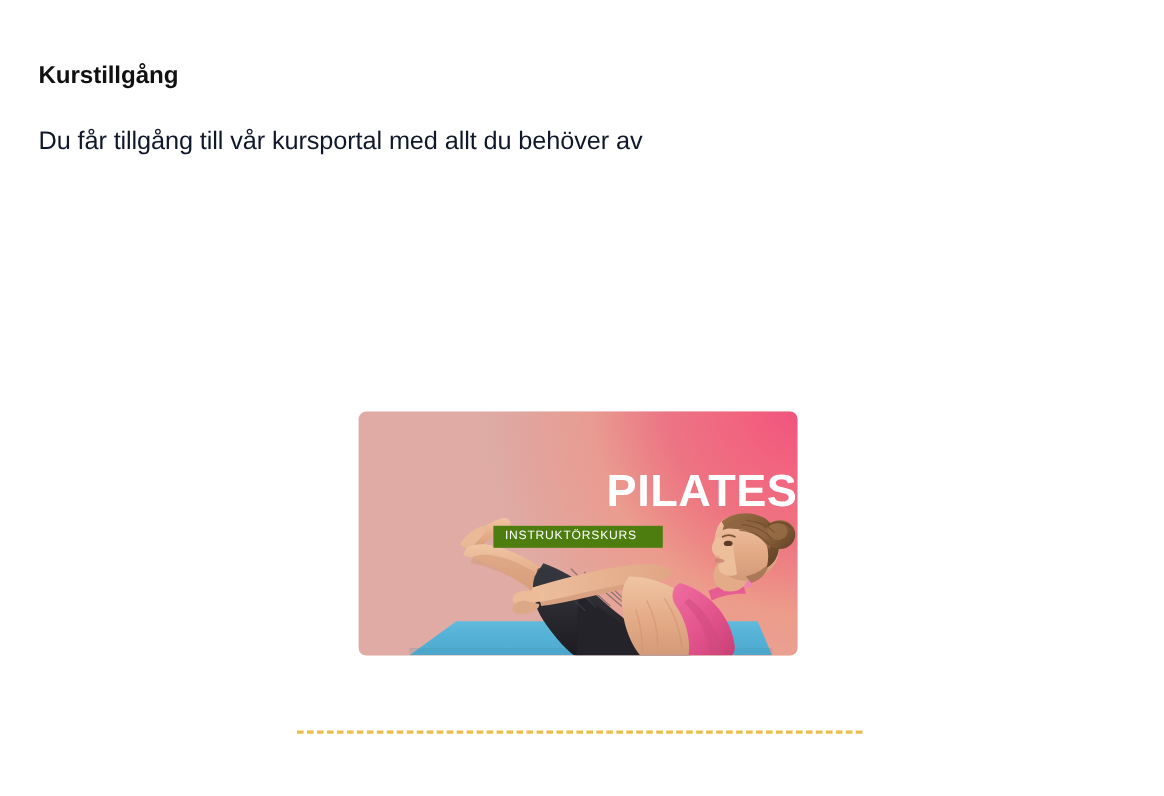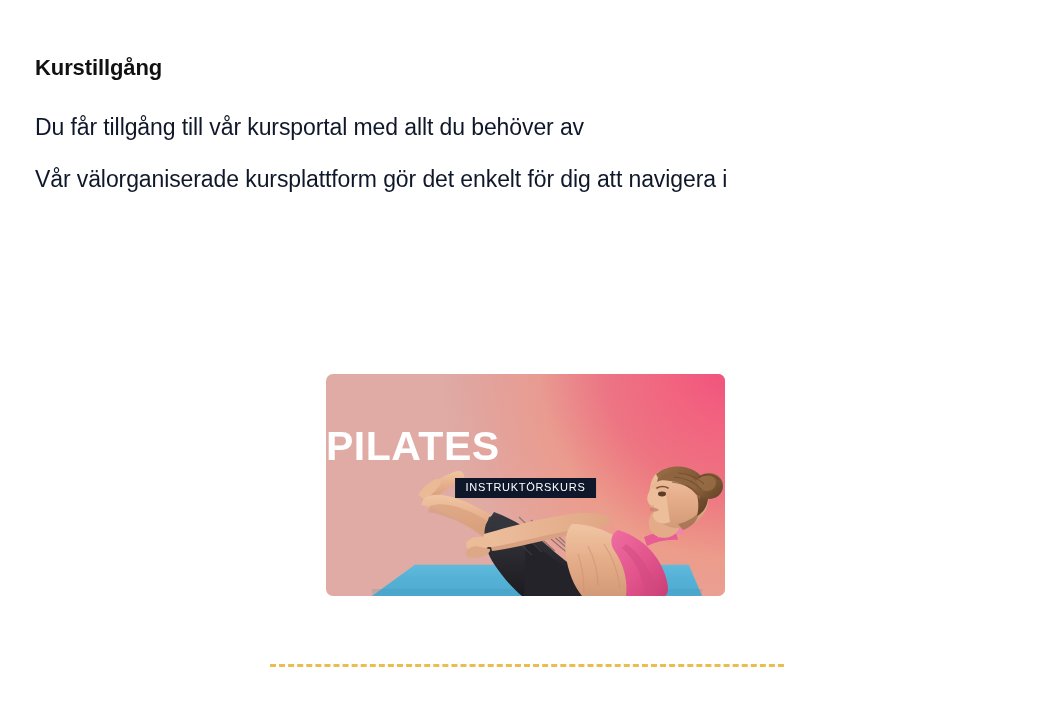--- a/index.html
+++ b/index.html
@@ -74,39 +74,39 @@
       radial-gradient(circle at 88% 30%, rgba(244,150,110,0.65) 0%, rgba(240,165,140,0.35) 30%, rgba(223,171,164,0) 58%),
       radial-gradient(circle at 72% 4%, rgba(196,120,196,0.45) 0%, rgba(205,140,185,0.22) 26%, rgba(223,171,164,0) 50%),
       radial-gradient(circle at 100% 62%, rgba(236,150,140,0.5) 0%, rgba(223,171,164,0) 55%);
   }
 
   .card-title {
     position: absolute;
     left: 0;
     right: 0;
     top: 52px;
-    text-align: left;
+    text-align: right;
     color: #ffffff;
     font-size: 41px;
     font-weight: bold;
     letter-spacing: 0.5px;
     line-height: 1;
     z-index: 6;
   }
   .card-badge {
     position: absolute;
     left: 50%;
     transform: translateX(-50%);
     top: 104px;
-    background: #0f172a;
+    background: #4d7c0f;
     color: #ffffff;
     font-size: 11px;
     font-weight: 400;
     letter-spacing: 0.7px;
-    padding: 4px 11px 4px 11px;
+    padding: 4px 24px 4px 11px;
     line-height: 1.05;
     z-index: 6;
     white-space: nowrap;
   }
 
   
   .mat {
     position: absolute;
     left: 46px;
     bottom: 0;
@@ -150,21 +150,20 @@
 <body>
 
 <div class="page">
 
   <div class="text-block">
     <h2 class="section-heading">Kurstillgång</h2>
 
     <div class="body-line">Du får tillgång till vår kursportal med allt du behöver av</div>
 
 
-    <div class="body-line">Vår välorganiserade kursplattform gör det enkelt för dig att navigera i</div>
 
   </div>
 
   <div class="card-wrap">
     <div class="course-card">
 
       <div class="grad-pink"></div>
 
       <div class="mat"></div>
       <div class="mat-edge"></div>

